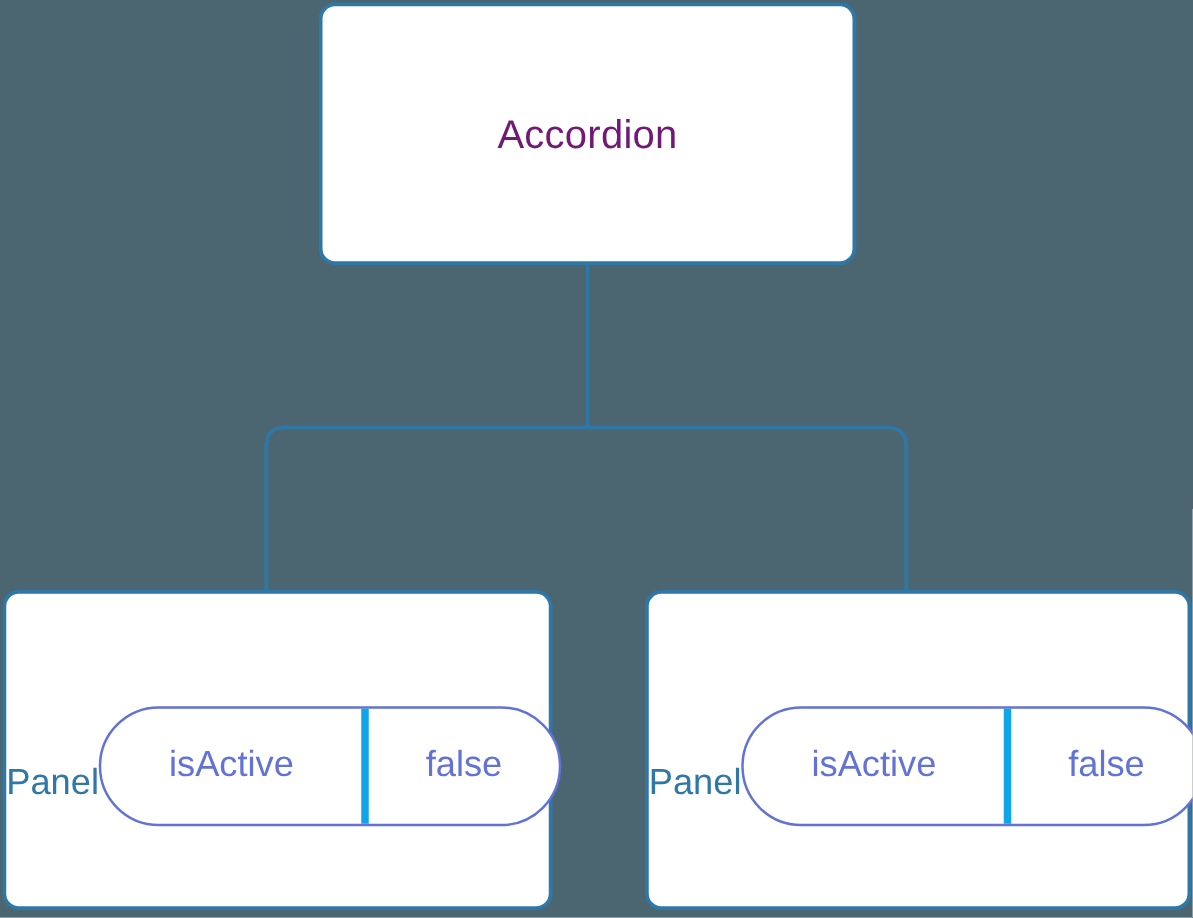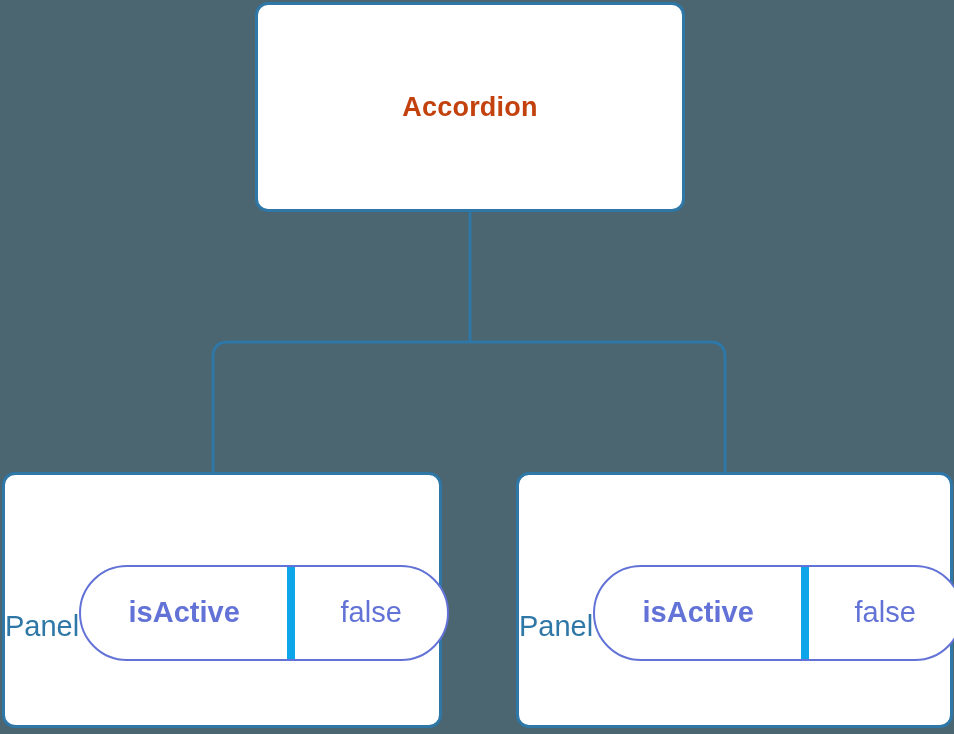--- a/index.html
+++ b/index.html
@@ -39,23 +39,23 @@
   .node-root {
     left: 255px;
     top: 2px;
     width: 430px;
     height: 210px;
     display: flex;
     align-items: center;
     justify-content: center;
   }
   .root-title {
-    color: #c2410c;
-    font-size: 27px;
-    font-weight: 700;
+    color: #701a75;
+    font-size: 32px;
+    font-weight: 400;
     letter-spacing: 0.2px;
     line-height: 1;
   }
 
   
   .node-panel {
     top: 472px;
     height: 256px;
     display: flex;
     flex-direction: row;
@@ -88,23 +88,22 @@
     align-items: center;
     justify-content: center;
     color: #6272d6;
     font-size: 29px;
     font-weight: 400;
     line-height: 1;
     box-sizing: border-box;
   }
   .prop-key {
     width: 214px;
-    border-right: 8px solid #0ea5e9;
+    border-right: 6px solid #0ea5e9;
     padding-bottom: 2px;
-    font-weight: bold;
   }
   .prop-value {
     width: 152px;
     padding-bottom: 2px;
   }
 </style>
 </head>
 <body>
 
 <div id="diagram-root">

